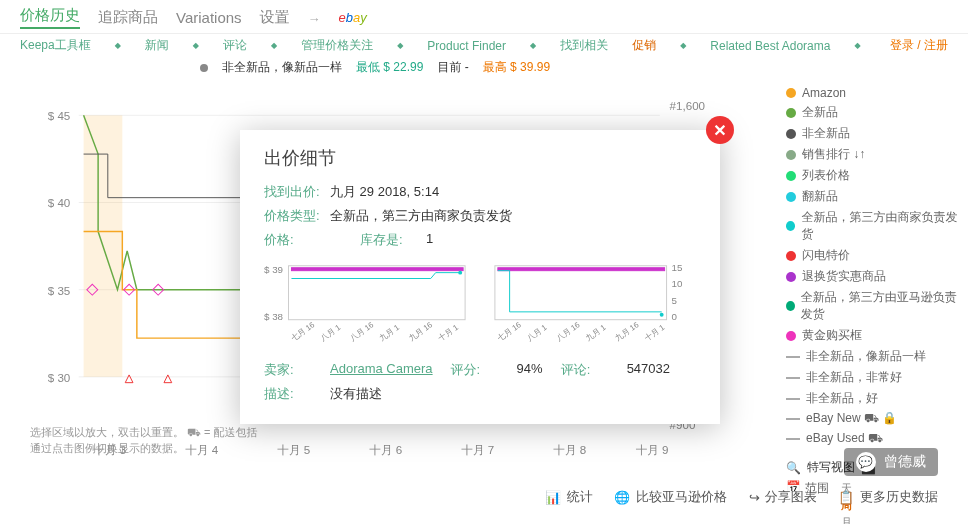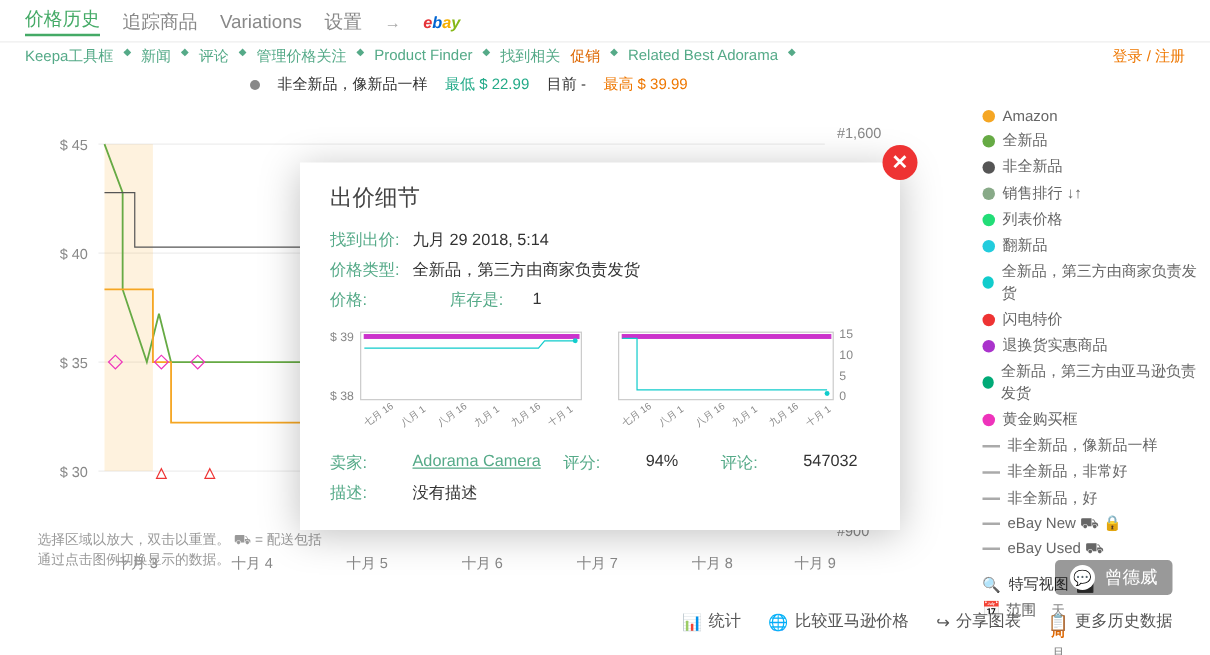--- a/index.html
+++ b/index.html
@@ -1,23 +1,23 @@
 <!DOCTYPE html>
 <html><head>
 <meta charset="utf-8">
 <style>
 * { margin:0; padding:0; box-sizing:border-box; font-family:"Microsoft YaHei",Arial,sans-serif; }
 body { width:968px; height:524px; background:#fff; overflow:hidden; position:relative; font-size:13px; color:#333; }
 .tabs { display:flex; align-items:center; gap:18px; padding:6px 20px 4px; border-bottom:1px solid #eee; }
 .tab { color:#888; cursor:pointer; font-size:15px; }
 .tab.active { color:#4a6; border-bottom:2px solid #4a6; padding-bottom:2px; }
 .arrow { color:#aaa; }
-.ebay { font-style:italic; font-weight:bold; }
+.ebay { font-style:italic; font-weight:normal; }
 .ebay .e{color:#e53238}.ebay .b{color:#0064d2}.ebay .a{color:#f5af02}.ebay .y{color:#86b817}
-.toolbar { display:flex; gap:8px; padding:3px 20px; font-size:12px; color:#888; flex-wrap:wrap; }
+.toolbar { display:flex; align-items:center; gap:24px; padding:3px 20px; font-size:12px; color:#888; flex-wrap:wrap; }
 .toolbar a { color:#5a8; text-decoration:none; }
 .toolbar .diamond{color:#5a8;font-size:8px}
 .toolbar .promo{color:#d60}
 .toolbar .login{color:#e70;margin-left:auto}
 .summary { display:flex; gap:14px; font-size:12px; padding:2px 20px 4px 200px; align-items:center; }
 .summary .dot{width:8px;height:8px;border-radius:50%;display:inline-block;background:#888}
 .summary .low{color:#2a8}.summary .high{color:#e70}
 .main { display:flex; position:relative; }
 .chart { flex:1; position:relative; height:400px; padding-left:40px; padding-right:60px; }
 .chart svg { width:100%; height:100%; }
@@ -275,21 +275,21 @@
             <text x="160" y="82" font-size="8" fill="#888" transform="rotate(-35 160 82)">十月 1</text>
           </g>
         </svg>
     </div>
   </div>
   <div class="kv">
     <span class="k">卖家:</span>
     <a class="seller">Adorama Camera</a>
     <span class="k" style="margin-left:12px">评分:</span>
       <span class="v">94%</span>
-    <span class="k" style="margin-left:28px">评论:</span>
+    <span class="k" style="margin-left:12px">评论:</span>
       <span class="v">547032</span>
   </div>
   <div class="kv">
       <span class="k">描述:</span>
       <span class="v">没有描述</span>
     </div>
 </div>
 
 <div class="footer-left">
   <div><span>选择区域以放大，双击以重置。</span> <span class="car">⛟ = 配送包括</span></div>

